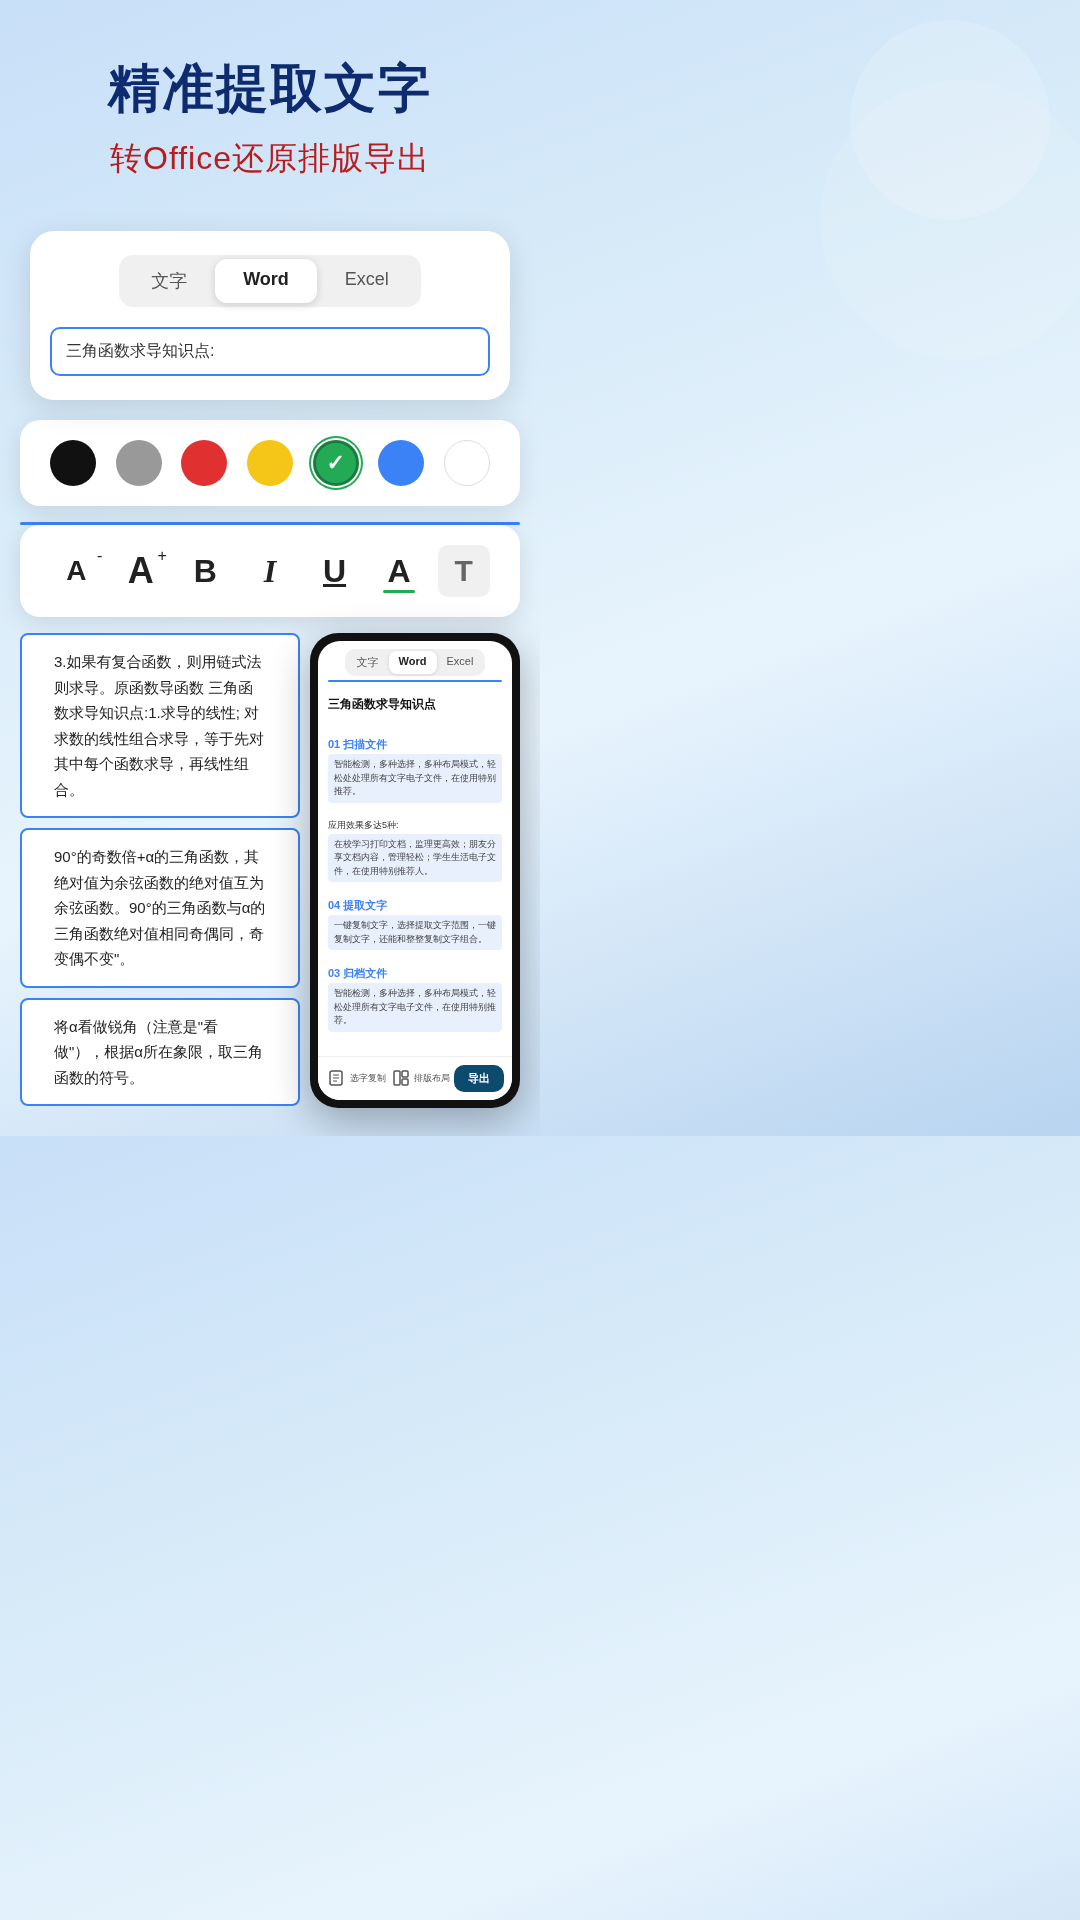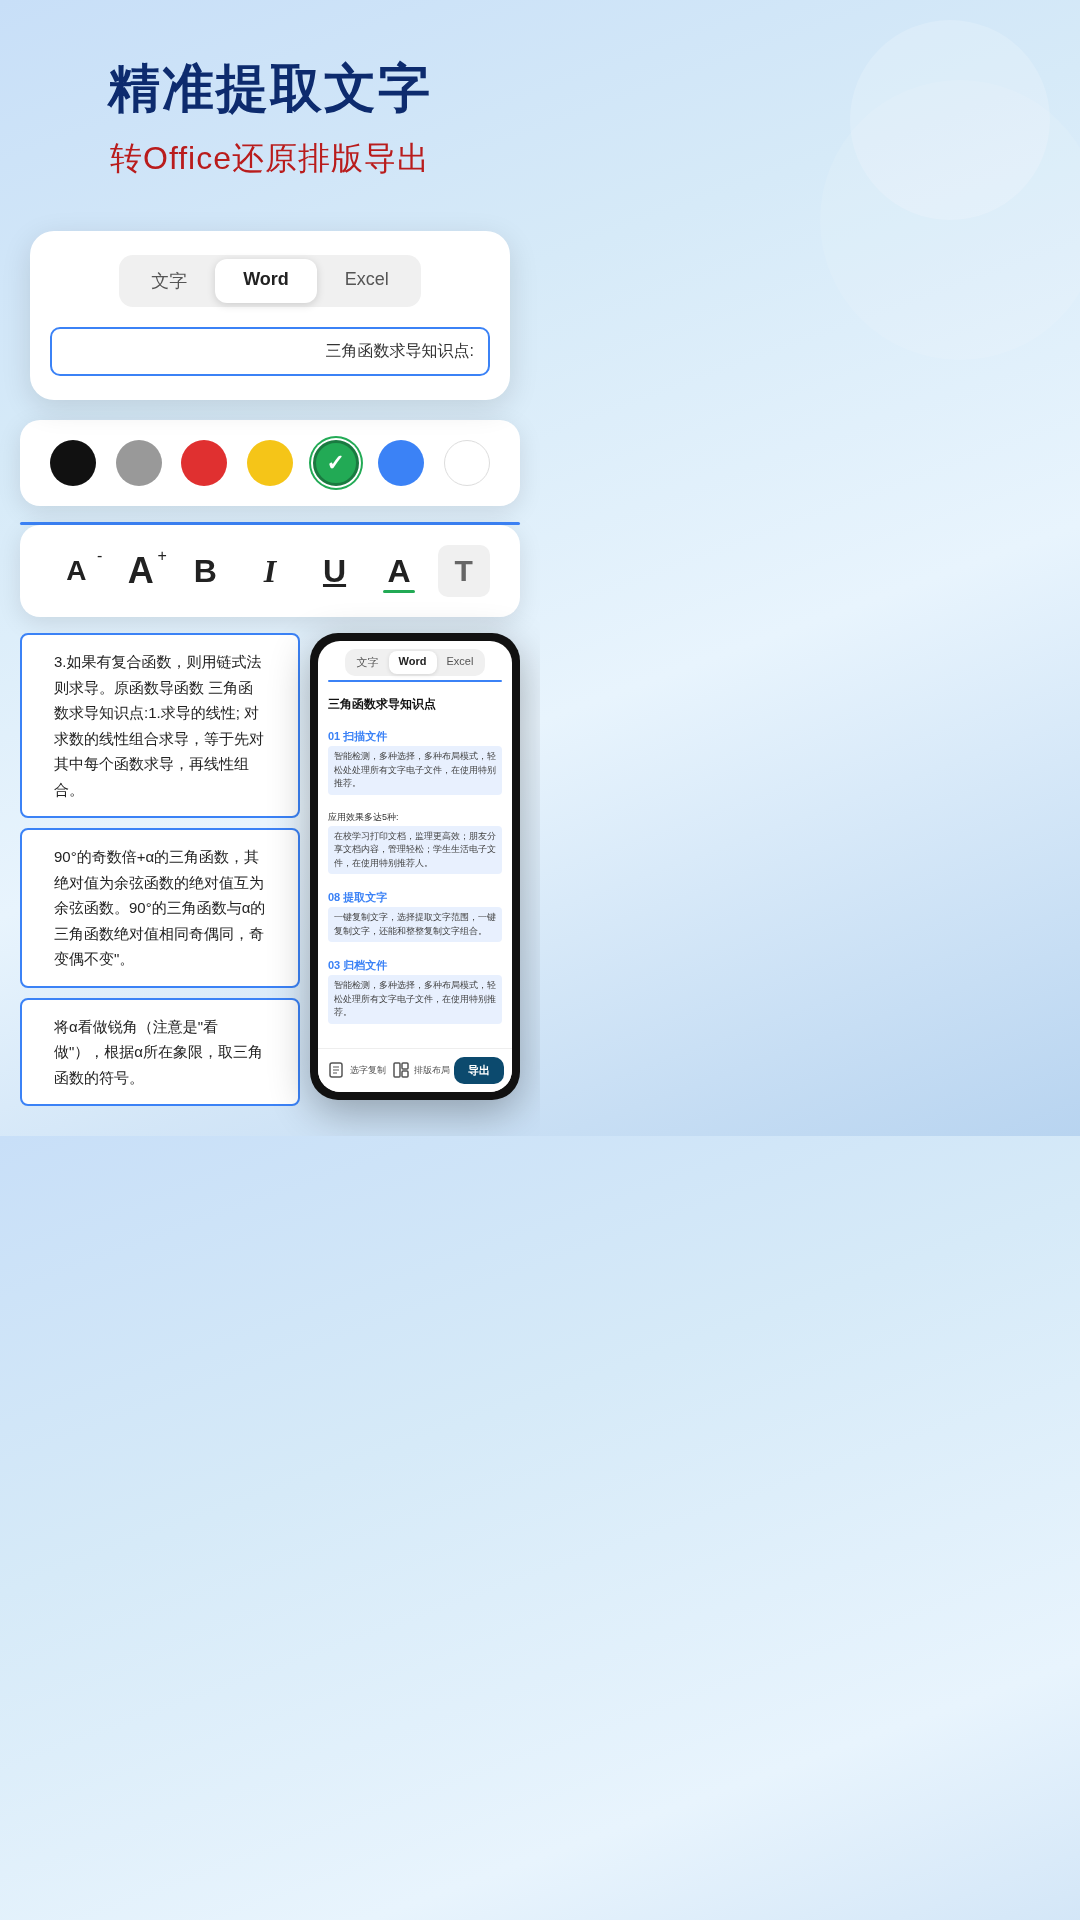--- a/index.html
+++ b/index.html
@@ -58,21 +58,20 @@
       display: inline-flex;
     }
     .text-input-area {
       border: 2px solid #3b82f6;
       border-radius: 10px;
       padding: 12px 14px;
       font-size: 16px;
       color: #333;
       width: 100%;
       background: white;
-      text-align: right;
     }
     .color-picker-card {
       background: white;
       border-radius: 20px;
       margin: 16px 20px;
       padding: 20px 30px;
       box-shadow: 0 6px 24px rgba(0,0,0,0.10);
       display: flex;
       align-items: center;
       justify-content: space-between;
@@ -209,21 +208,21 @@
       margin: 0 auto;
     }
     .phone-content {
       padding: 8px 10px;
       font-size: 10px;
       color: #333;
     }
     .phone-title {
       font-size: 12px;
       font-weight: 700;
-      margin-bottom: 16px;
+      margin-bottom: 24px;
       color: #111;
     }
     .phone-section {
       margin-bottom: 8px;
     }
     .phone-section-num {
       color: #3b82f6;
       font-size: 11px;
       font-weight: 700;
       margin-bottom: 2px;
@@ -379,21 +378,21 @@
           <div class="phone-title">三角函数求导知识点</div>
           <div class="phone-section">
             <div class="phone-section-num">01 扫描文件</div>
             <div class="phone-text-block">智能检测，多种选择，多种布局模式，轻松处处理所有文字电子文件，在使用特别推荐。</div>
           </div>
           <div class="phone-section">
             <div style="font-size:9px; color:#333; margin-bottom:2px;">应用效果多达5种:</div>
             <div class="phone-text-block">在校学习打印文档，监理更高效；朋友分享文档内容，管理轻松；学生生活电子文件，在使用特别推荐人。</div>
           </div>
           <div class="phone-section">
-            <div class="phone-section-num">08 提取文字</div>
+            <div class="phone-section-num">04 提取文字</div>
             <div class="phone-text-block">一键复制文字，选择提取文字范围，一键复制文字，还能和整整复制文字组合。</div>
           </div>
           <div class="phone-section">
             <div class="phone-section-num">03 归档文件</div>
             <div class="phone-text-block">智能检测，多种选择，多种布局模式，轻松处理所有文字电子文件，在使用特别推荐。</div>
           </div>
         </div>
 
         <div class="phone-bottom-bar">
           <div class="phone-bottom-btn">

